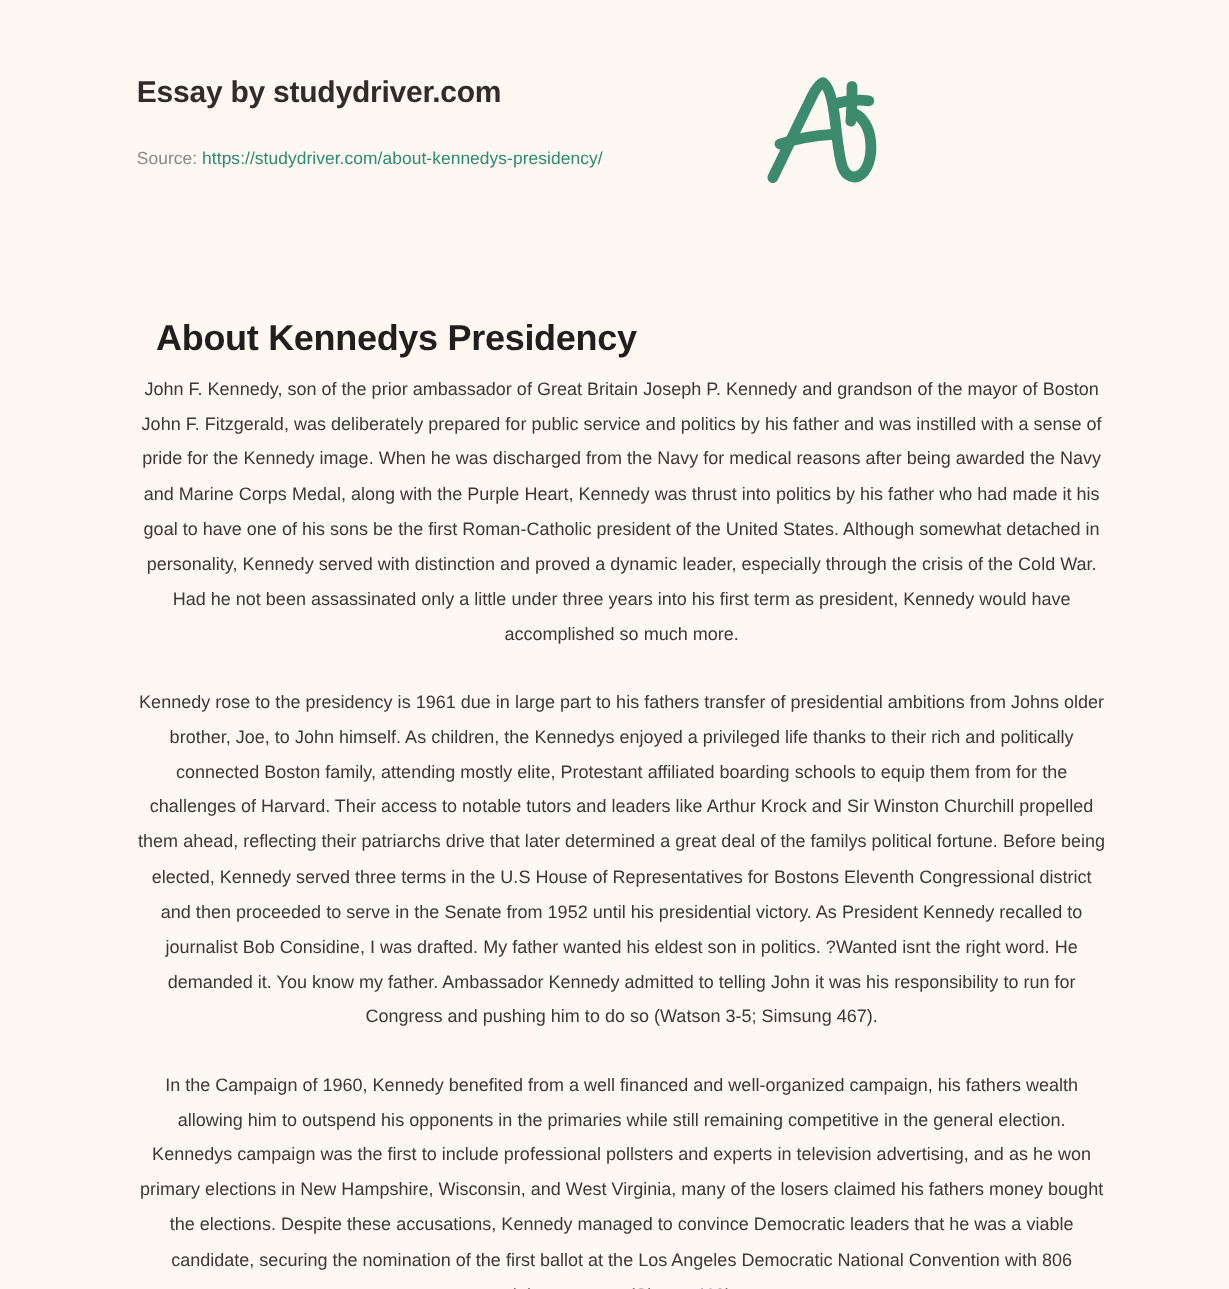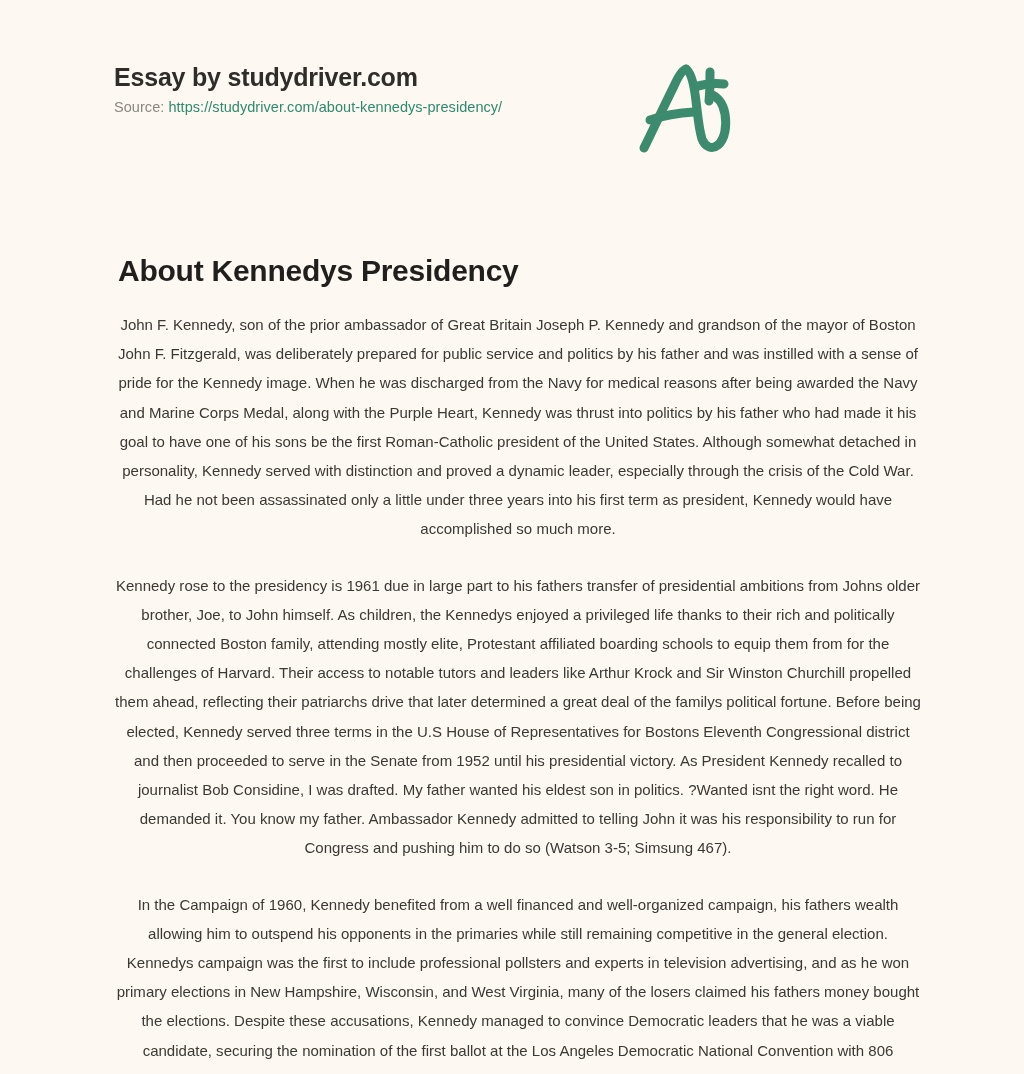--- a/index.html
+++ b/index.html
@@ -35,21 +35,21 @@
   .essay-by {
     font-size: 25px;
     font-weight: bold;
     color: #2f2c2a;
     letter-spacing: -0.2px;
     line-height: 30px;
     margin: 0;
   }
 
   .source-line {
-    margin-top: 6px;
+    margin-top: 32px;
     font-size: 14.5px;
     line-height: 18px;
     color: #8b8781;
     letter-spacing: 0.05px;
   }
 
   .source-label {
     color: #8b8781;
   }
 
@@ -67,21 +67,21 @@
     height: 104px;
   }
   .logo svg {
     display: block;
     width: 108px;
     height: 104px;
   }
 
   
   .title {
-    margin: 4px;
+    margin: 16px;
     padding: 0 114px;
     font-size: 30px;
     font-weight: bold;
     color: #211f1e;
     letter-spacing: -0.25px;
     line-height: 38px;
     position: absolute;
     top: 248px;
     left: 0;
     right: 0;

